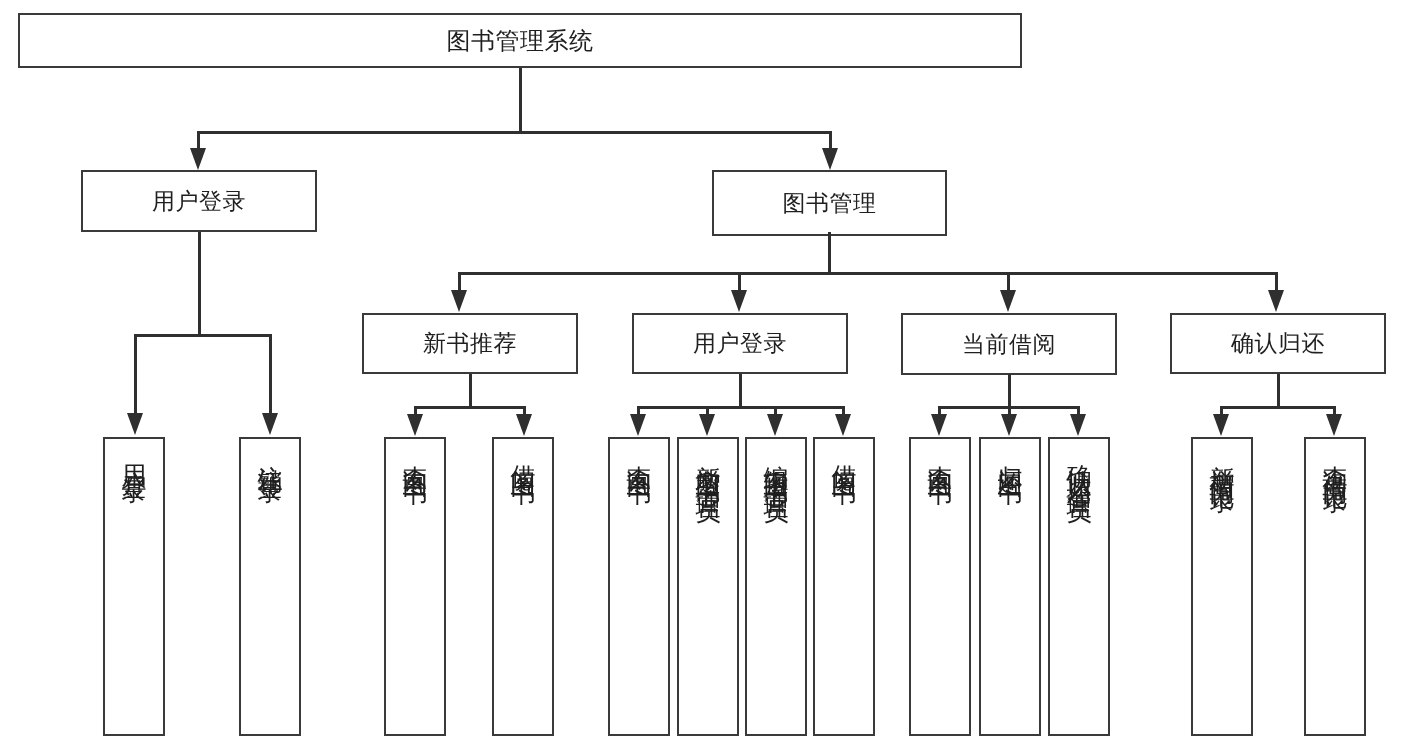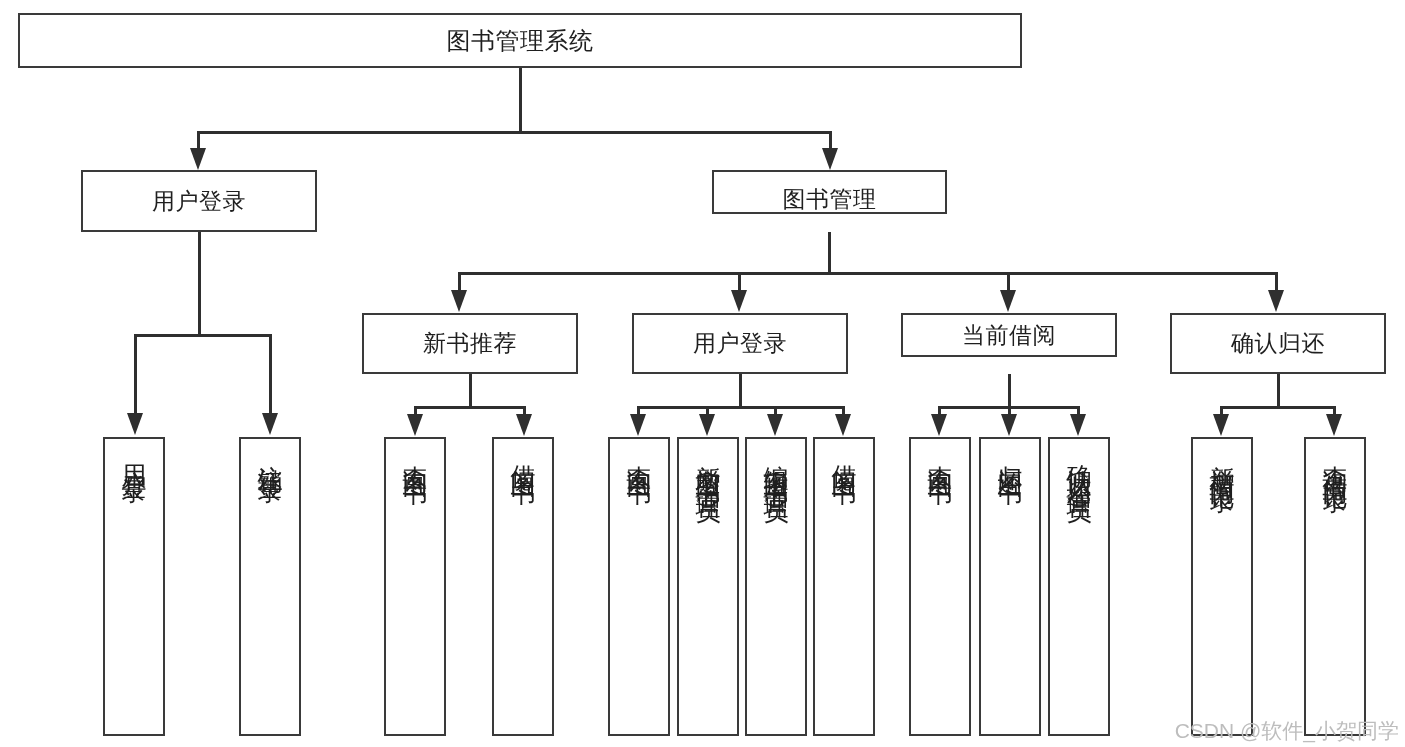--- a/index.html
+++ b/index.html
@@ -95,21 +95,21 @@
 
   <div class="vline" style="left:197px;top:131px;width:3px;height:20px;"></div>
   <div class="arrow" style="left:190px;top:148px;"></div>
   <div class="vline" style="left:829px;top:131px;width:3px;height:20px;"></div>
   <div class="arrow" style="left:822px;top:148px;"></div>
 
   <div class="node l1" style="left:81px;top:170px;width:236px;height:62px;">
     <span class="lbl">用户登录</span>
   </div>
 
-  <div class="node l1" style="left:712px;top:170px;width:235px;height:44px;align-items:flex-end;">
+  <div class="node l1" style="left:712px;top:170px;width:235px;height:66px;">
     <span class="lbl">图书管理</span>
   </div>
 
   <div class="vline" style="left:198px;top:232px;width:3px;height:104px;"></div>
   <div class="hline" style="left:134px;top:334px;width:138px;height:3px;"></div>
   <div class="vline" style="left:134px;top:334px;width:3px;height:82px;"></div>
   <div class="arrow" style="left:127px;top:413px;"></div>
   <div class="vline" style="left:269px;top:334px;width:3px;height:82px;"></div>
   <div class="arrow" style="left:262px;top:413px;"></div>
 
@@ -127,21 +127,21 @@
 
   <div class="vline" style="left:1275px;top:272px;width:3px;height:20px;"></div>
   <div class="arrow" style="left:1268px;top:290px;"></div>
 
   <div class="node l2" style="left:362px;top:313px;width:216px;height:61px;">
     <span class="lbl">新书推荐</span>
   </div>
   <div class="node l2" style="left:632px;top:313px;width:216px;height:61px;">
     <span class="lbl">用户登录</span>
   </div>
-  <div class="node l2" style="left:901px;top:313px;width:216px;height:44px;">
+  <div class="node l2" style="left:901px;top:313px;width:216px;height:62px;">
     <span class="lbl">当前借阅</span>
   </div>
   <div class="node l2" style="left:1170px;top:313px;width:216px;height:61px;">
     <span class="lbl">确认归还</span>
   </div>
 
   <div class="vline" style="left:469px;top:374px;width:3px;height:35px;"></div>
   <div class="hline" style="left:414px;top:406px;width:112px;height:3px;"></div>
   <div class="vline" style="left:414px;top:406px;width:3px;height:12px;"></div>
   <div class="arrow" style="left:407px;top:414px;"></div>
@@ -212,15 +212,14 @@
     <span class="lbl">确认归还（管理员）</span>
   </div>
 
   <div class="node leaf" style="left:1191px;top:437px;width:62px;height:299px;">
     <span class="lbl">新增借阅记录</span>
   </div>
   <div class="node leaf" style="left:1304px;top:437px;width:62px;height:299px;">
     <span class="lbl">查询借阅记录</span>
   </div>
 
-  <div id="watermark">CSDN @软件_小贺同学</div>
 
 </div>
 
 </body></html>

